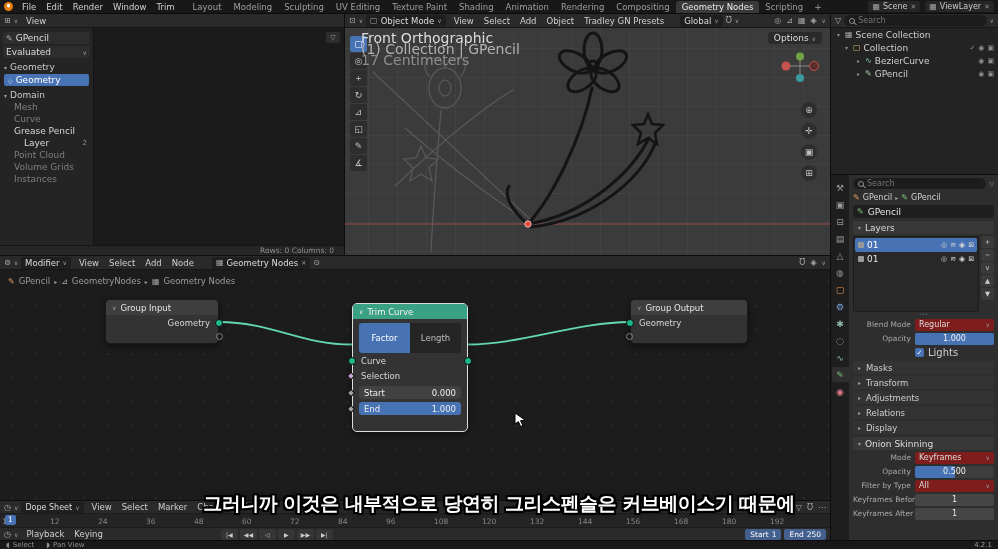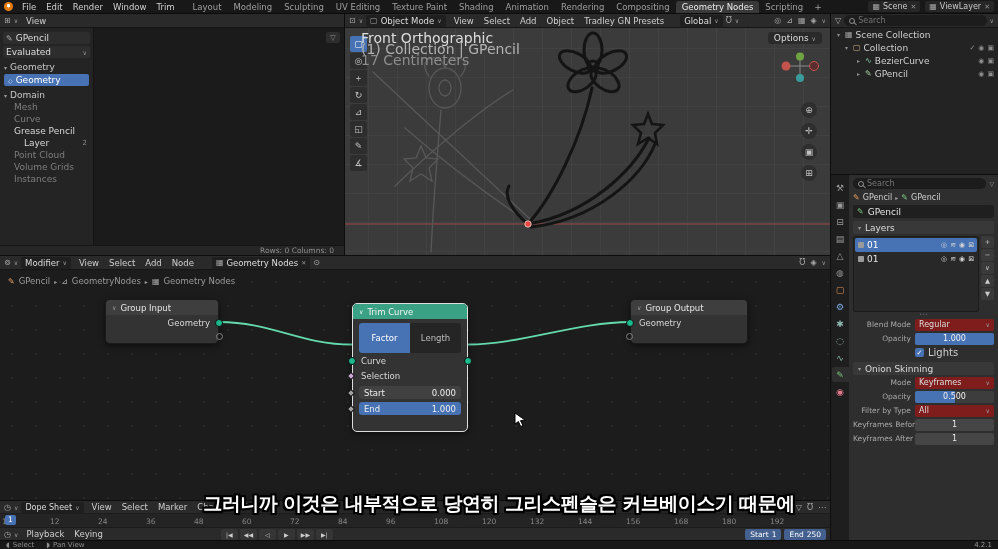--- a/index.html
+++ b/index.html
@@ -480,20 +480,27 @@
           <span class="fill" style="width:100%"></span>
           <span class="val">1.000</span>
         </span>
       </div>
       <div class="prow">
         <span class="plabel"></span>
         <span class="cbx">✓</span>
         <span style="font-size:10px;color:#cfcfcf">Lights</span>
       </div>
 
+      <div class="pcol">
+          <span class="panel-collapsed">Masks</span>
+          <span class="panel-collapsed">Transform</span>
+          <span class="panel-collapsed">Adjustments</span>
+          <span class="panel-collapsed">Relations</span>
+          <span class="panel-collapsed">Display</span>
+        </div>
 
       <div class="panel-h">
         <span class="chev">▾</span>
         <span>Onion Skinning</span>
       </div>
       <div class="prow">
         <span class="plabel">Mode</span>
         <span class="ddown">
           <span>Keyframes</span>
           <span class="chev">∨</span>

